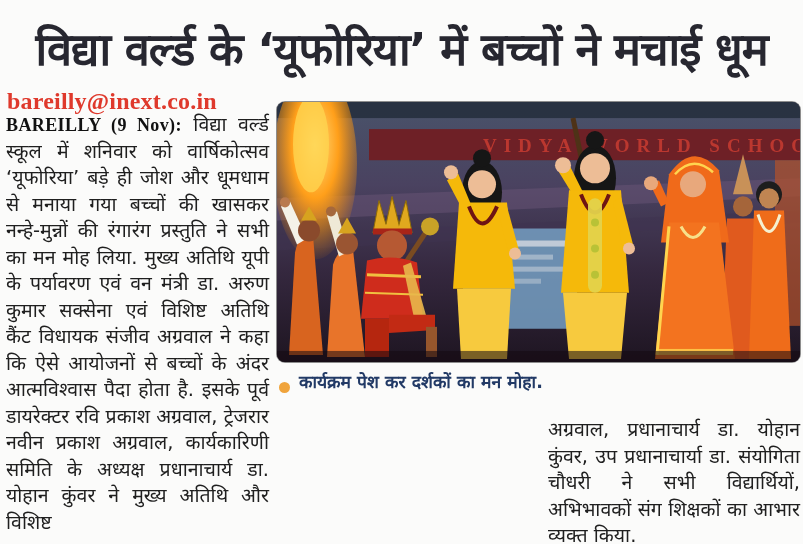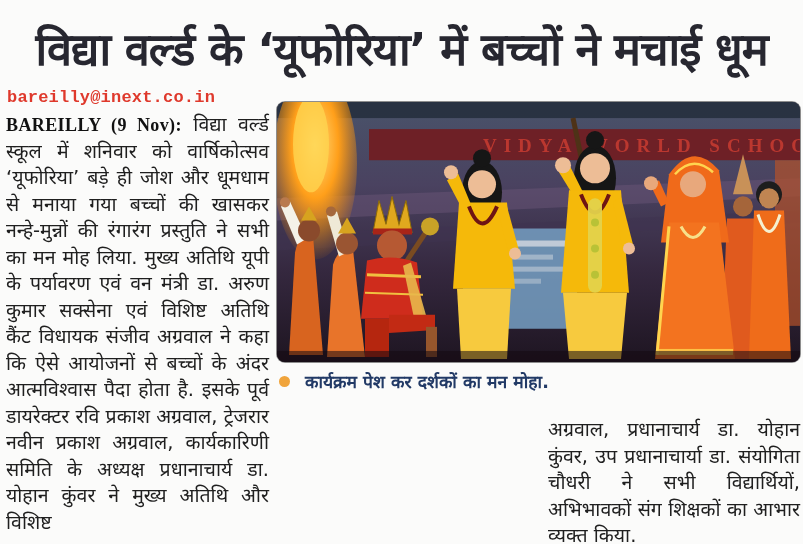--- a/index.html
+++ b/index.html
@@ -12,22 +12,22 @@
 
   .headline{
     position:absolute;left:0;top:0;width:803px;height:94px;
     display:flex;align-items:center;justify-content:center;
     font-size:45px;font-weight:700;color:#272730;letter-spacing:-1px;
     white-space:nowrap;
   }
 
   .email{
     position:absolute;left:7px;top:88px;
-    font-family:Liberation Mono, monospace;
-    font-size:17px;font-weight:700;color:#df392c;letter-spacing:0.2px;
+    font-family:Liberation Serif, serif;
+    font-size:24px;font-weight:700;color:#df392c;letter-spacing:0.2px;
   }
 
   .col{
     position:absolute;
     font-size:19.5px;line-height:26.5px;color:#1f1f1f;
     text-align:justify;
   }
   .col-left{left:6px;top:112px;width:263px;}
   .col-mid{left:281px;top:403px;width:258px;}
   .col-right{left:548px;top:417px;width:252px;}
@@ -39,21 +39,21 @@
   .photo{
     position:absolute;left:277px;top:102px;width:523px;height:260px;
     border-radius:8px;overflow:hidden;
     box-shadow:0 0 0 1px #8d8d8d;
     background:#2b2533;
   }
   .photo svg{display:block;width:100%;height:100%;}
 
   .caption-row{
     position:absolute;left:279px;top:369px;width:520px;
-    display:flex;align-items:center;gap:15px;
+    display:flex;align-items:flex-end;gap:9px;
   }
   .caption-bullet{
     width:11px;height:11px;border-radius:50%;background:#f0a43c;flex:none;
   }
   .caption-text{
     font-size:17.5px;font-weight:700;color:#223a66;
   }
 </style>
 </head>
 <body>

